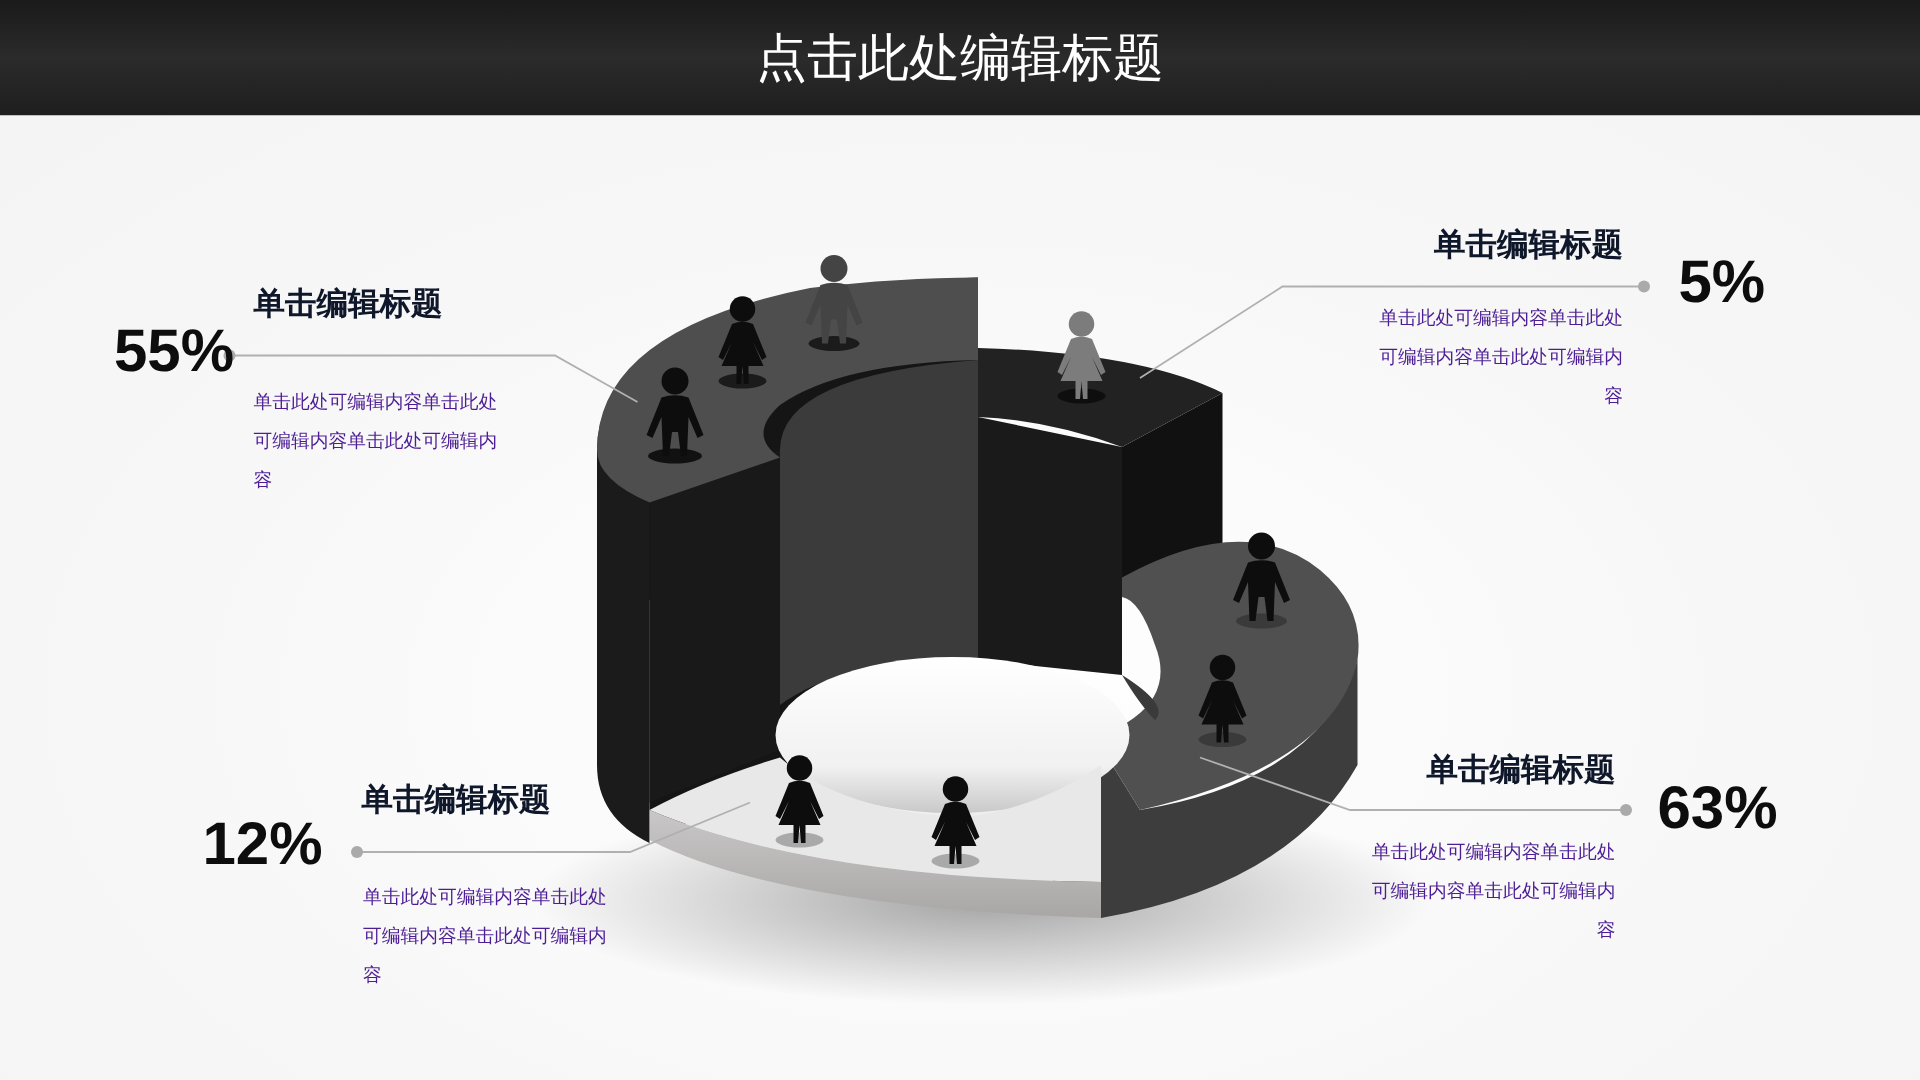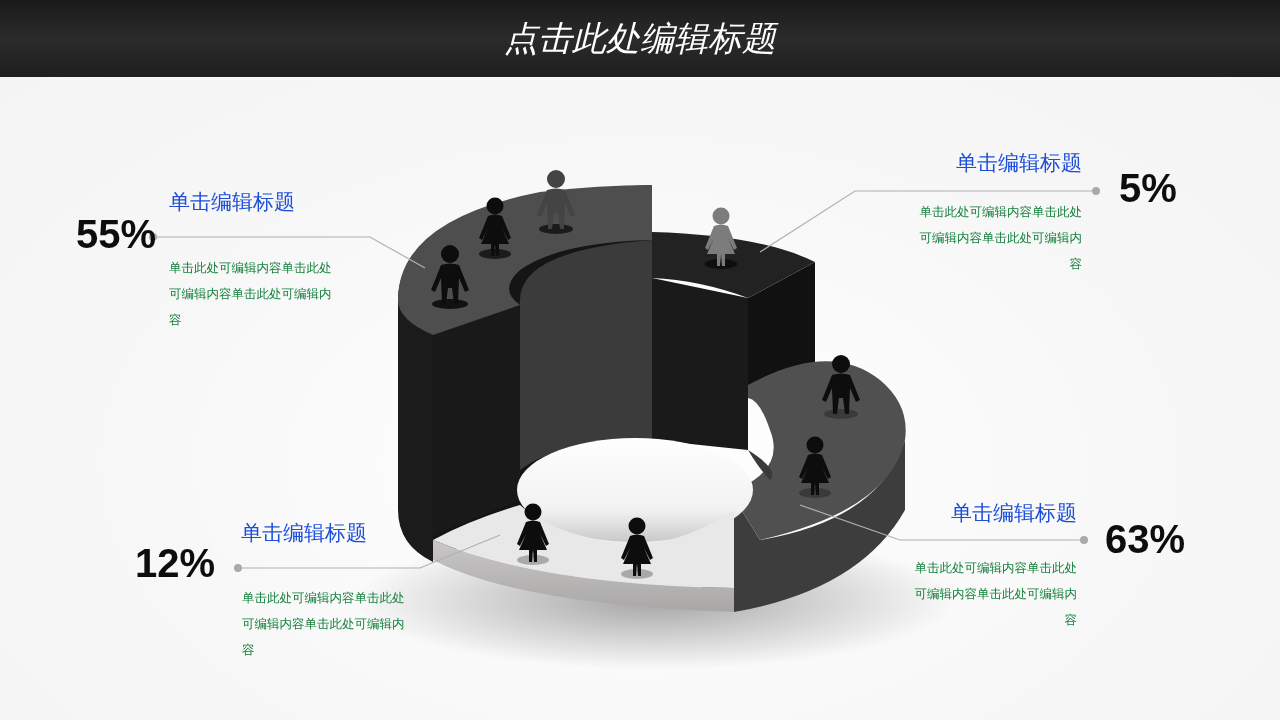--- a/index.html
+++ b/index.html
@@ -1,22 +1,22 @@
 <!DOCTYPE html>
 <html><head>
 <meta charset="utf-8">
 <style>
   html, body { margin:0; padding:0; }
   body { width:1280px; height:720px; overflow:hidden; background:#f7f7f7; font-family:"DejaVu Sans","Liberation Sans",sans-serif; position:relative; }
   .header { position:absolute; left:0; top:0; width:1280px; height:77px; background:linear-gradient(#1a1a1a,#2b2b2b 50%,#1e1e1e); }
-  .header .title { position:absolute; left:0; right:0; top:16px; text-align:center; color:#ffffff; font-size:34px; letter-spacing:0px;font-style:italic; }
+  .header .title { position:absolute; left:0; right:0; top:16px; text-align:center; color:#ffffff; font-size:34px; letter-spacing:0px; }
   .stage { position:absolute; left:0; top:77px; width:1280px; height:643px; background:radial-gradient(ellipse at 50% 60%, #ffffff 0%, #f7f7f7 60%, #f4f4f4 100%); }
   .pct { position:absolute; font-family:"Liberation Sans",sans-serif; font-weight:bold; font-size:40px; color:#0d0d0d; }
-  .lbl-title { position:absolute; font-weight:normal; font-size:21px; color:#1d4ed8; white-space:nowrap; }
-  .lbl-desc { position:absolute; font-size:12.5px; line-height:26px; color:#15803d; width:172px; }
+  .lbl-title { position:absolute; font-weight:bold; font-size:21px; color:#0f172a; white-space:nowrap; }
+  .lbl-desc { position:absolute; font-size:12.5px; line-height:26px; color:#4c1d95; width:172px; }
   .right { text-align:right; }
   svg.chart { position:absolute; left:0; top:0; }
 </style>
 </head>
 <body>
 
 <div class="header">
   <div class="title">点击此处编辑标题</div>
 </div>
 

